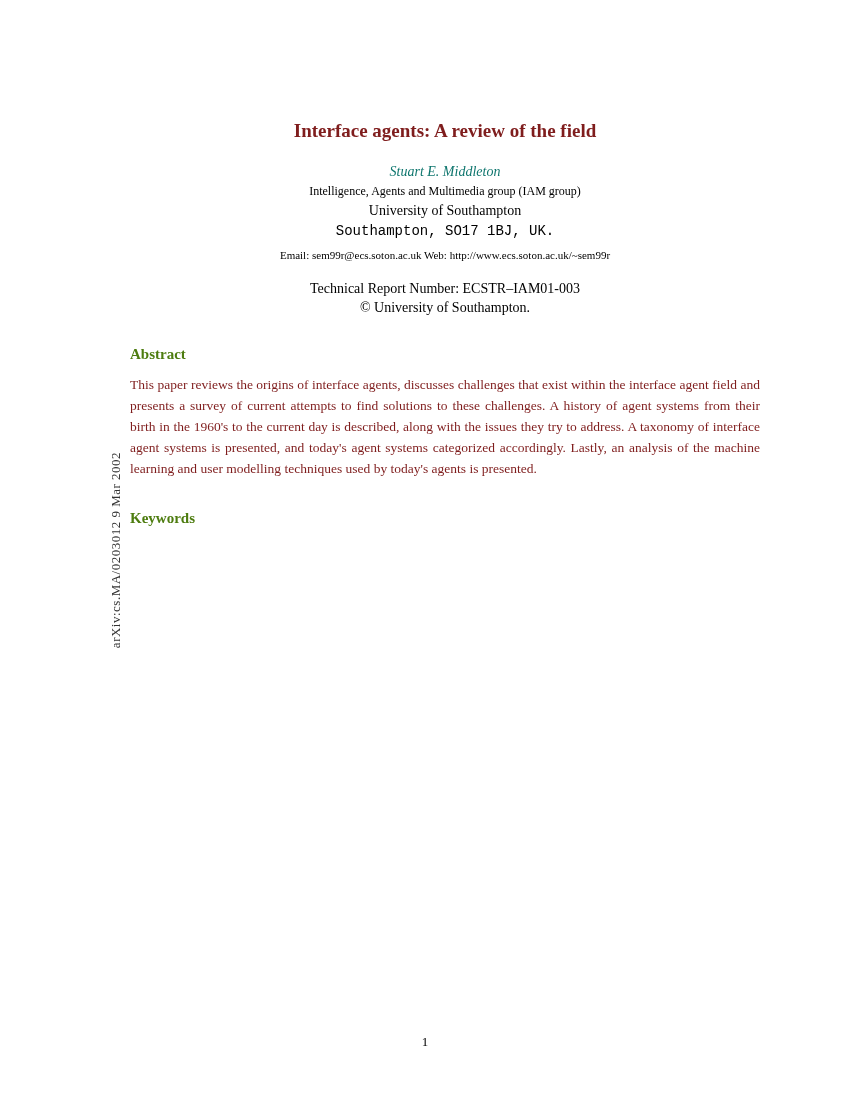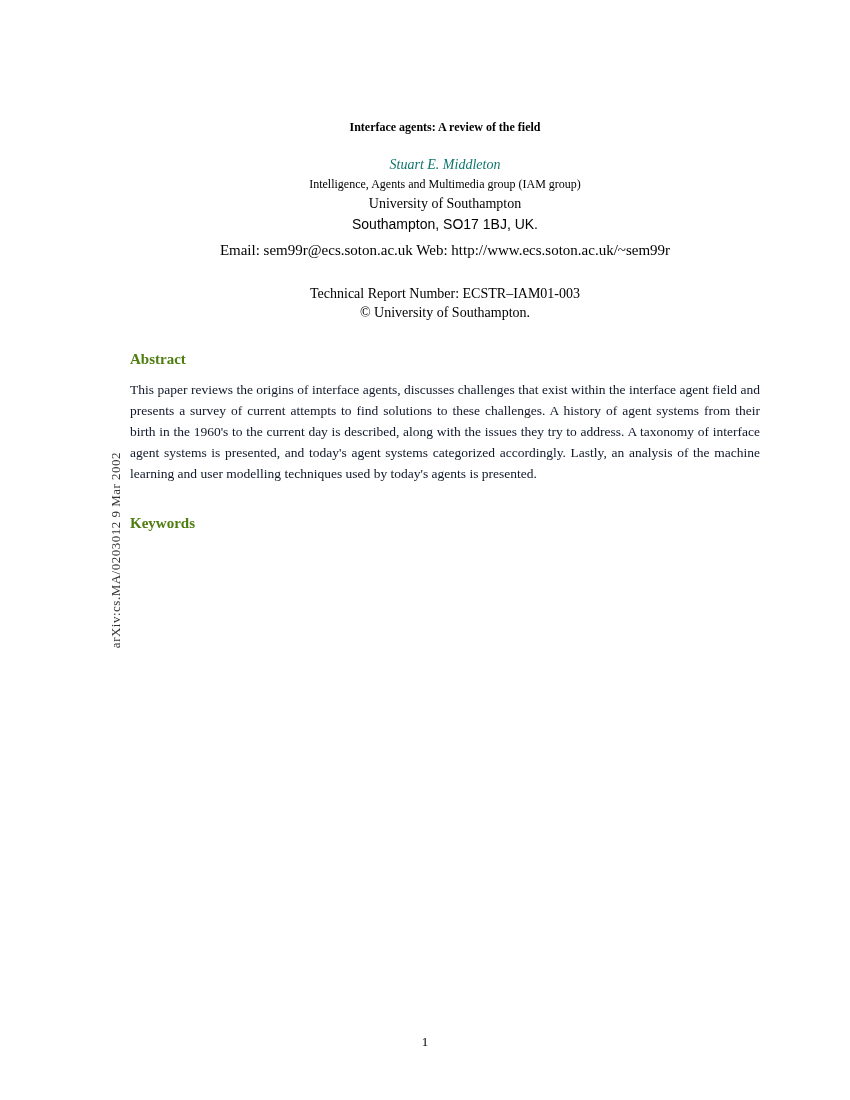--- a/index.html
+++ b/index.html
@@ -41,24 +41,24 @@
       margin-left: 20px;
     }
 
     .title-section {
       text-align: center;
       margin-bottom: 28px;
       margin-top: 40px;
     }
 
     .main-title {
-      font-size: 12px;
+      font-size: 19px;
       font-weight: bold;
       font-family: 'Times New Roman', Times, serif;
-      color: #000000;
+      color: #7f1d1d;
       margin-bottom: 22px;
     }
 
     .author-name {
       font-style: italic;
       font-size: 14px;
       font-family: 'Times New Roman', Times, serif;
       color: #0f766e;
       margin-bottom: 4px;
     }
@@ -72,30 +72,30 @@
 
     .university {
       font-size: 14px;
       font-family: 'Times New Roman', Times, serif;
       color: #000;
       margin-bottom: 4px;
     }
 
     .location {
       font-size: 14px;
-      font-family: Liberation Sans, sans-serif;
+      font-family: Liberation Mono, monospace;
       color: #000;
       margin-bottom: 10px;
     }
 
     .email-web {
-      font-size: 15px;
+      font-size: 11px;
       font-family: 'Times New Roman', Times, serif;
       color: #000;
-      margin-bottom: 27px;
+      margin-bottom: 20px;
     }
 
     .technical-info {
       font-size: 14px;
       font-family: 'Times New Roman', Times, serif;
       color: #000;
       margin-bottom: 3px;
     }
 
     .copyright {
@@ -110,21 +110,21 @@
       font-weight: bold;
       font-family: 'Times New Roman', Times, serif;
       color: #4d7c0f;
       margin-top: 30px;
       margin-bottom: 12px;
     }
 
     .abstract-text {
       font-size: 13.5px;
       font-family: 'Times New Roman', Times, serif;
-      color: #0f172a;
+      color: #7f1d1d;
       line-height: 1.55;
       text-align: justify;
       margin-bottom: 0;
     }
 
     .keywords-text {
       font-size: 13.5px;
       font-family: 'Times New Roman', Times, serif;
       color: #000;
       line-height: 1.55;

